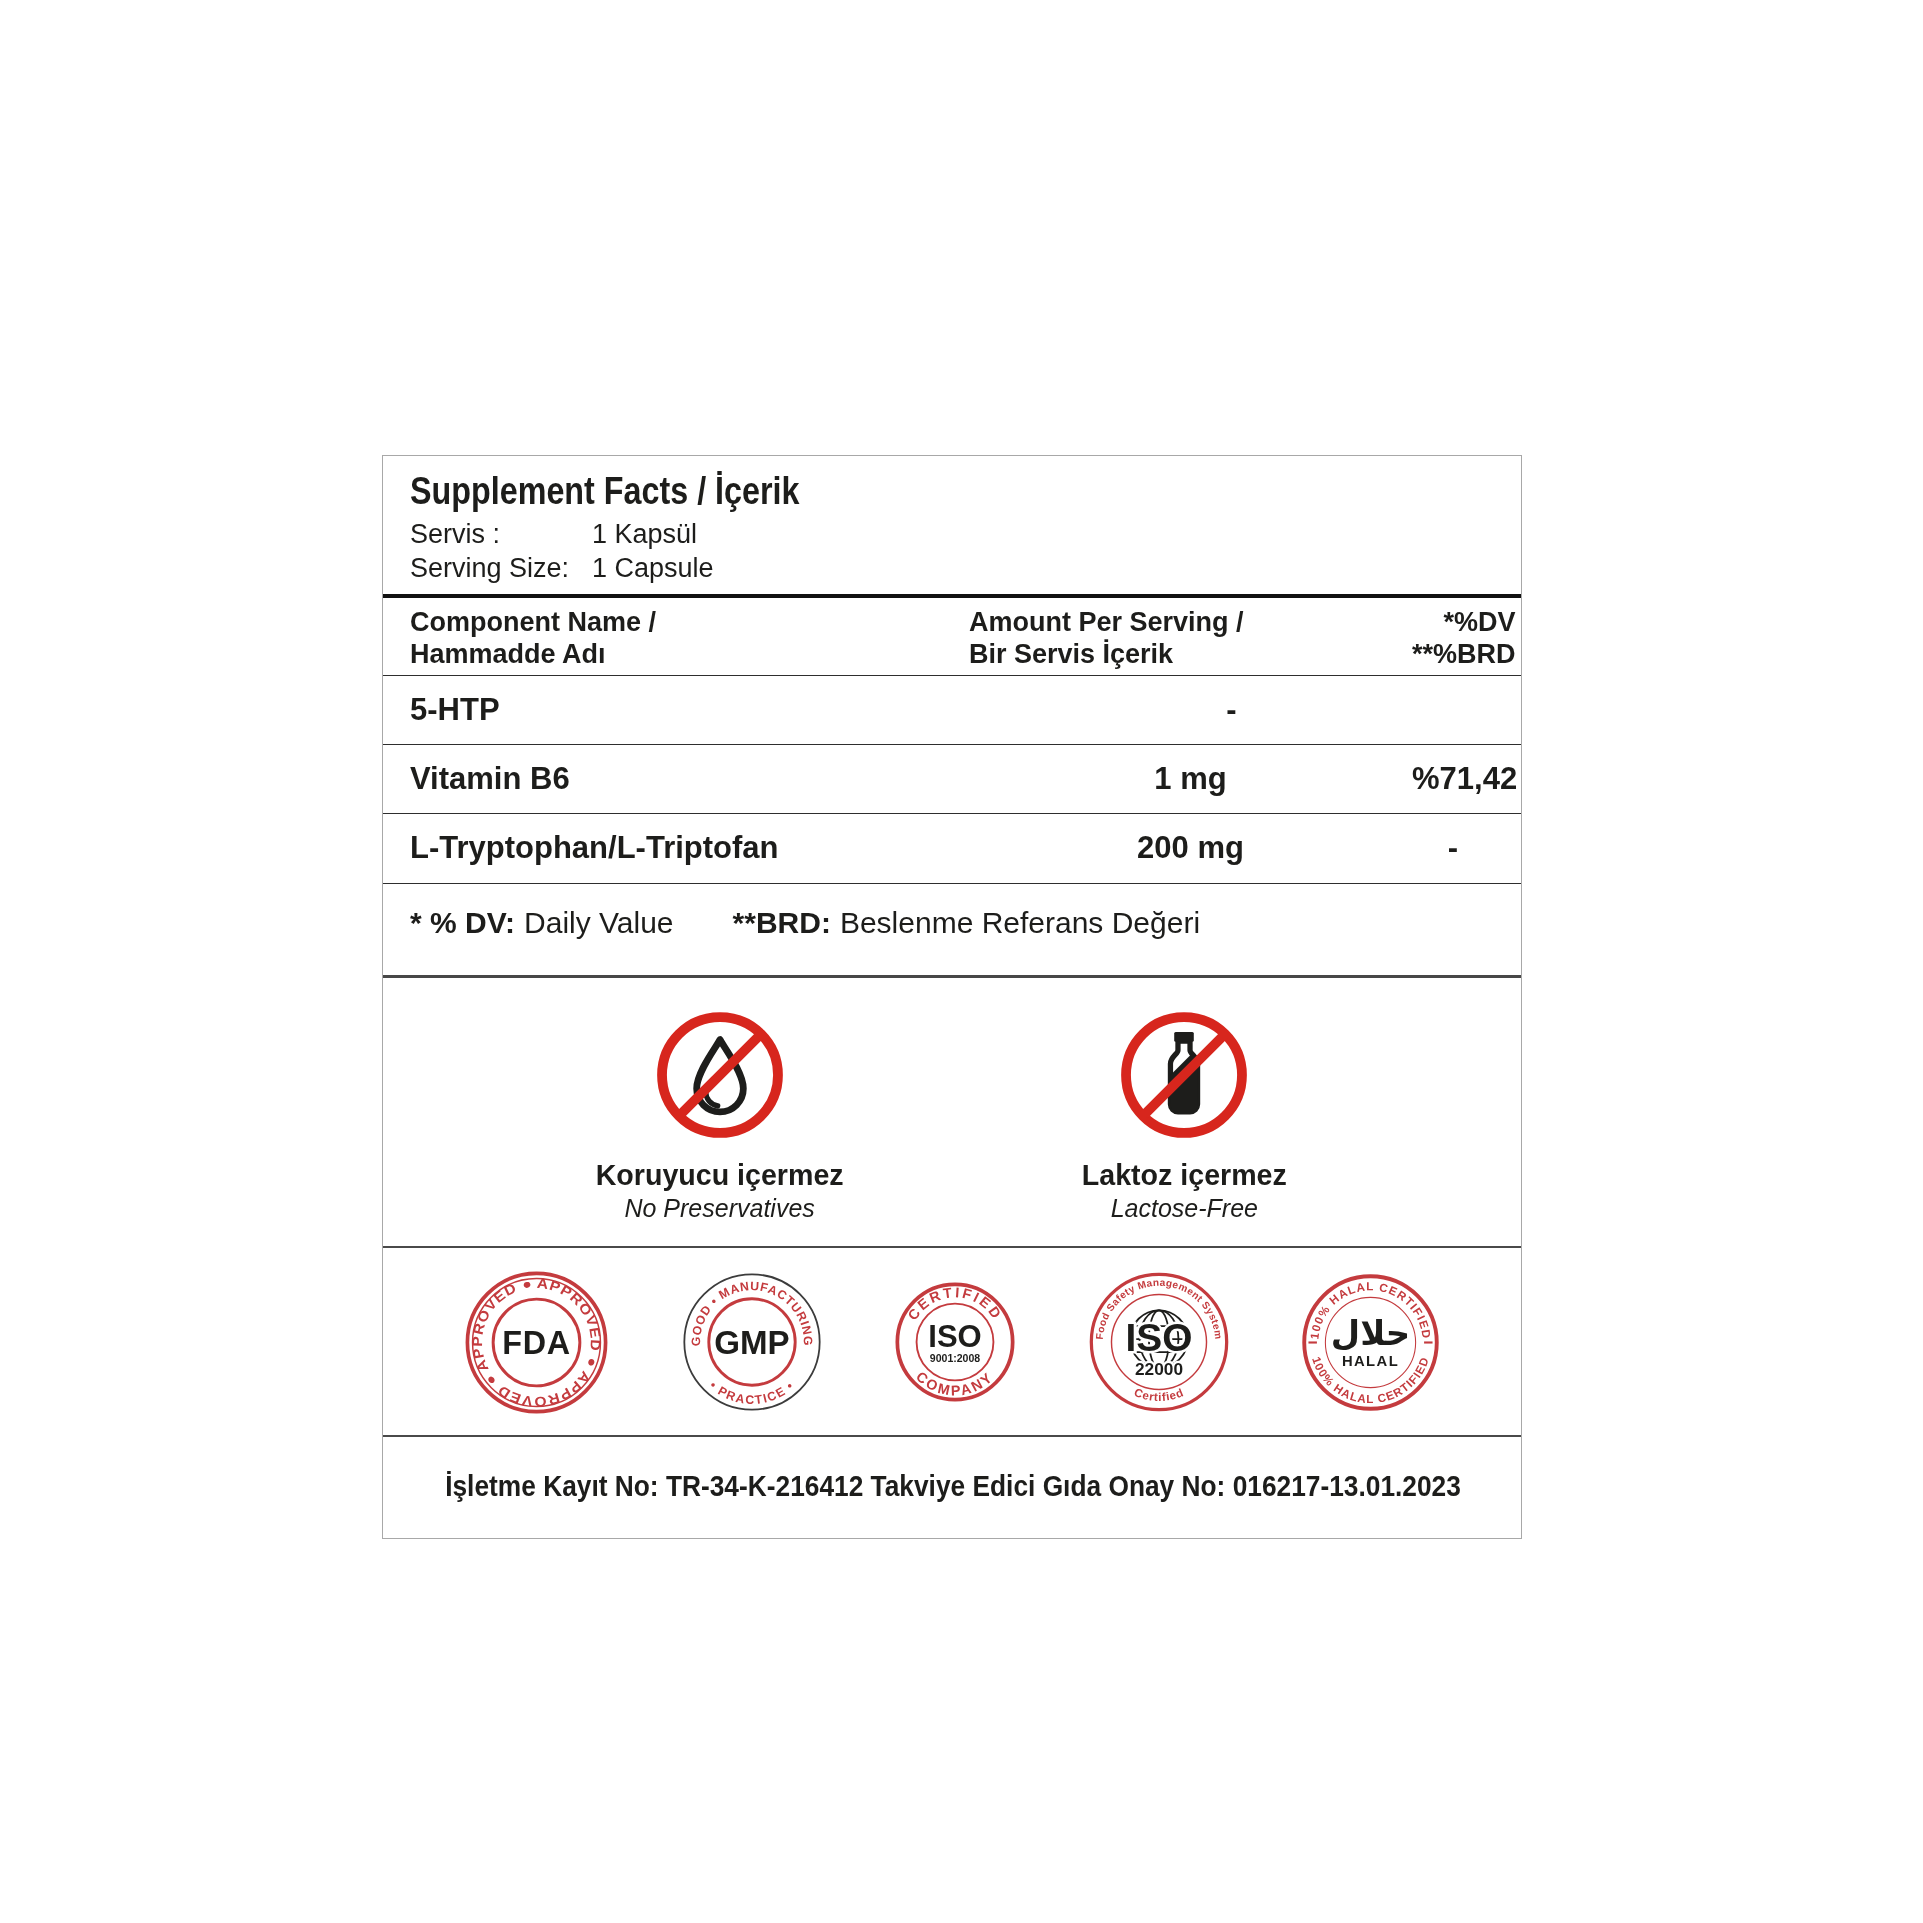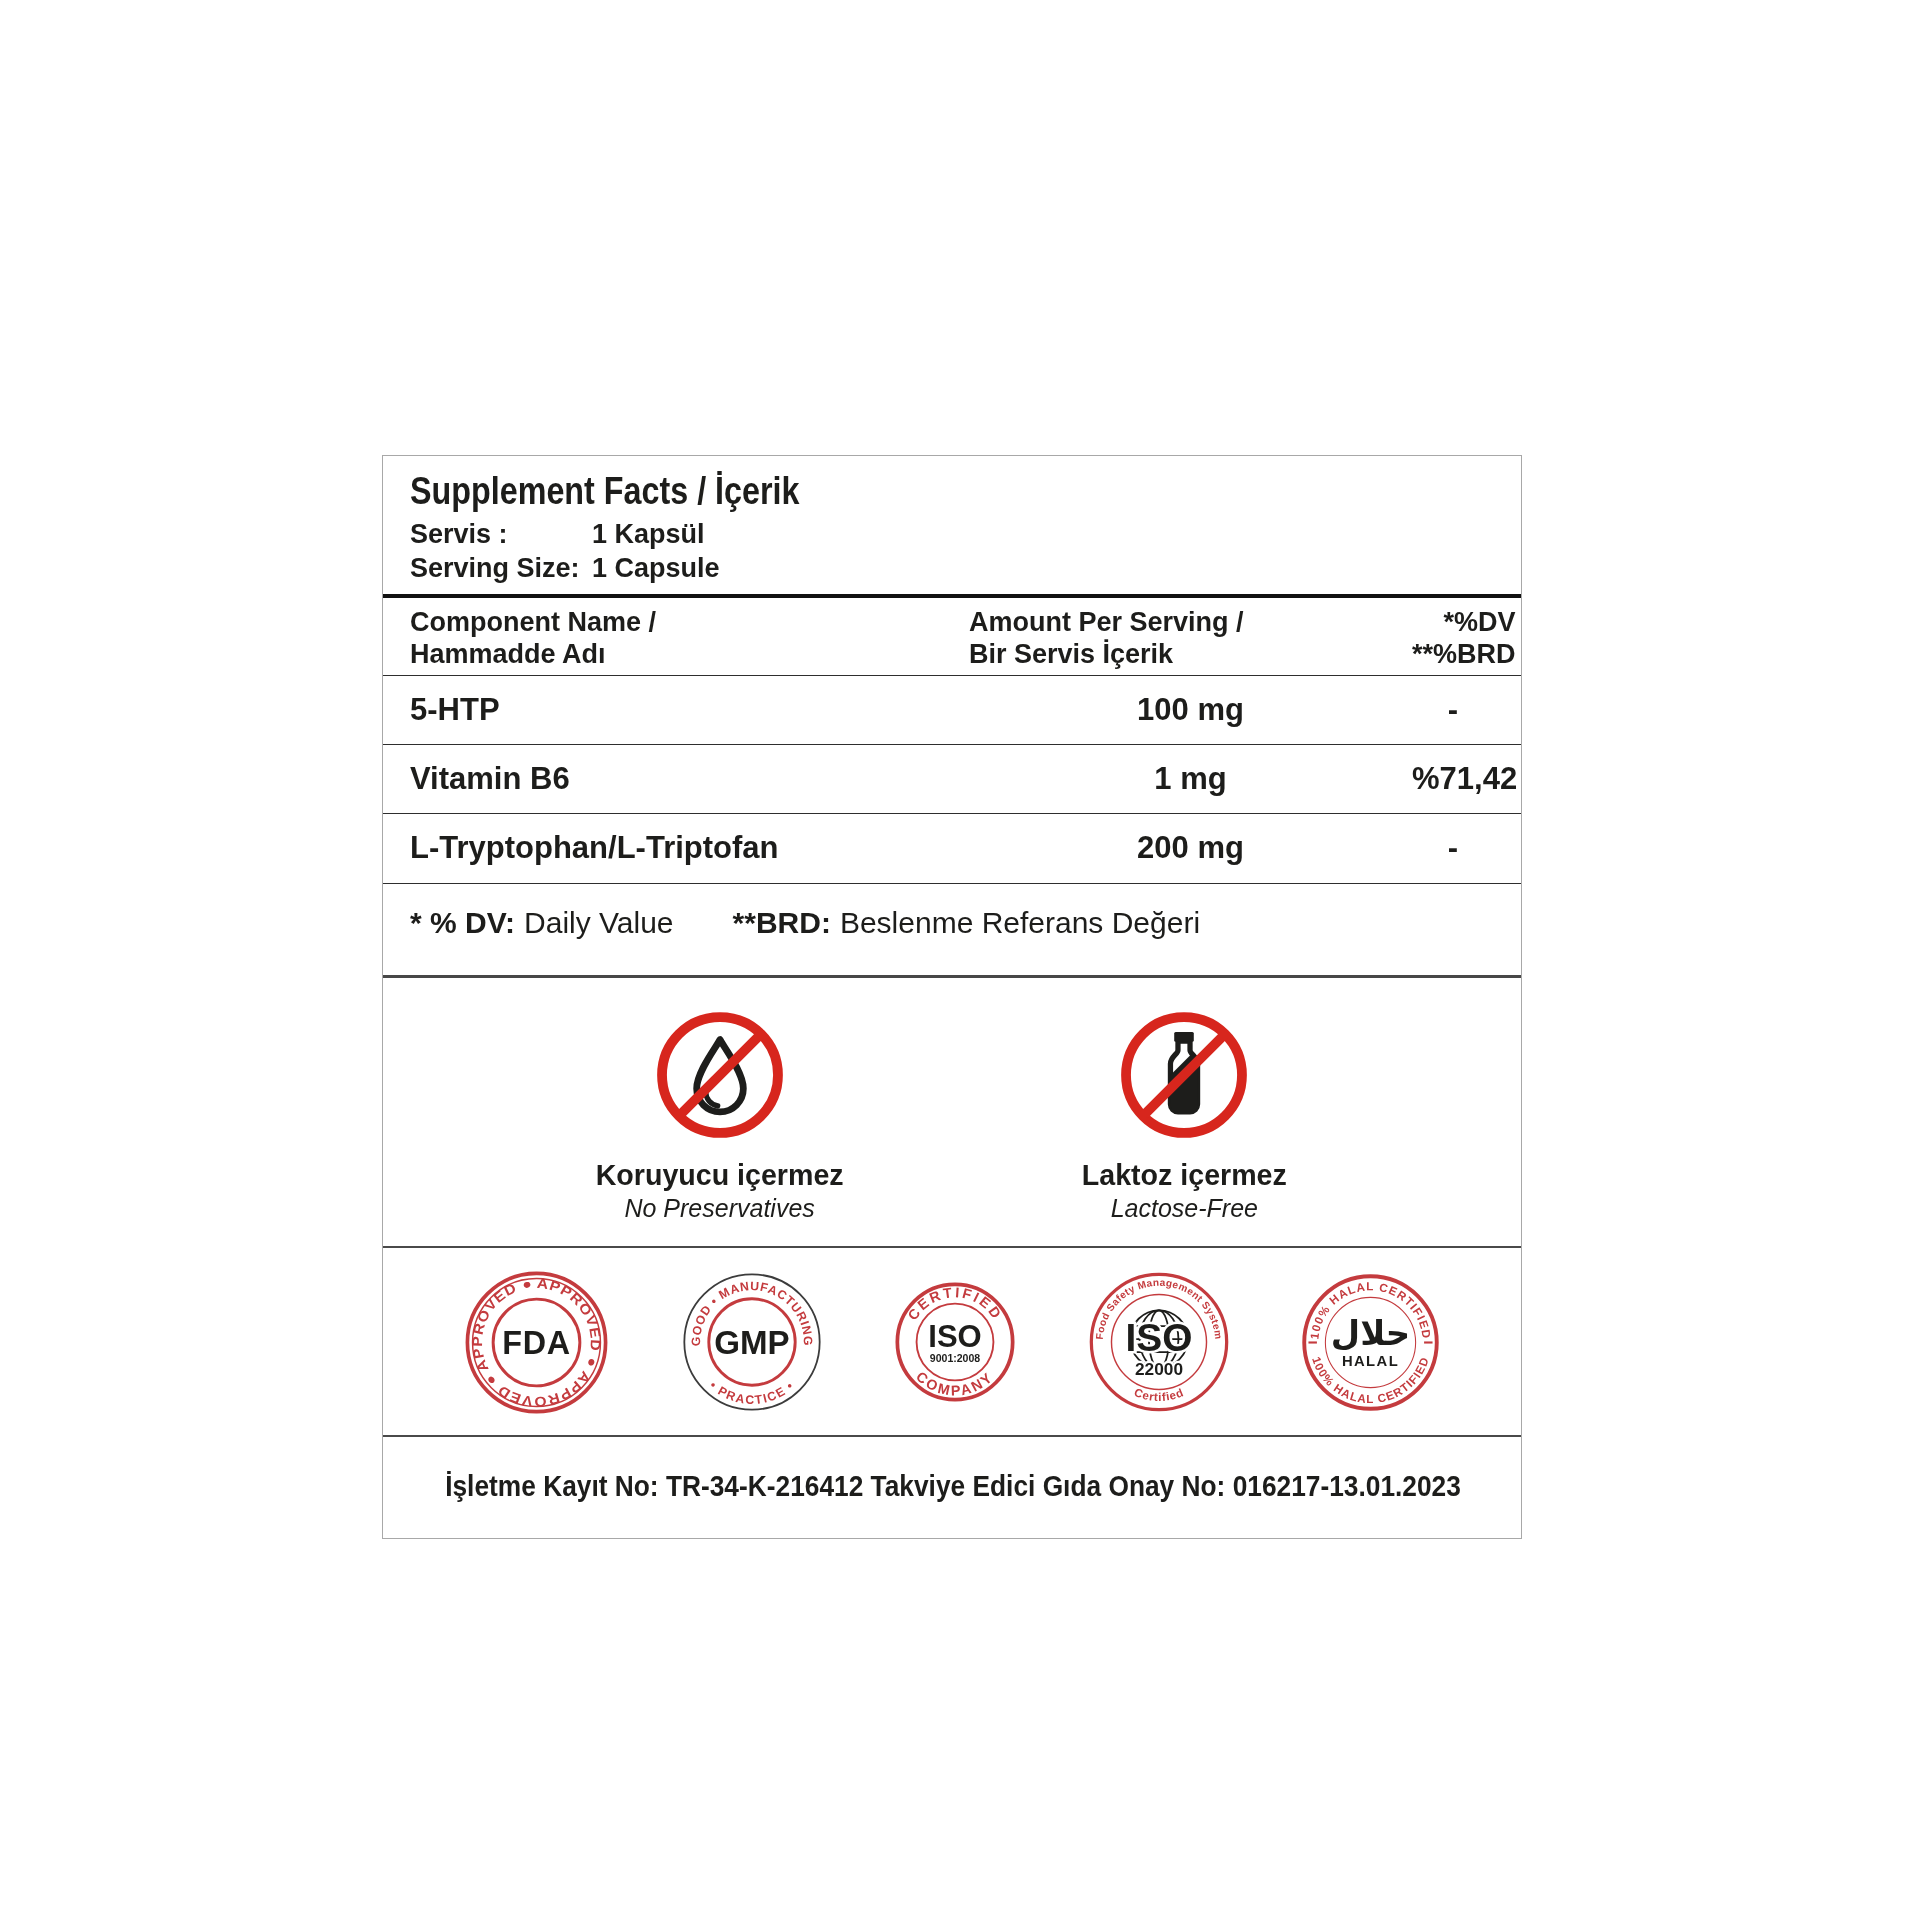--- a/index.html
+++ b/index.html
@@ -11,21 +11,21 @@
   .panel{
     position:absolute;left:382px;top:455px;width:1140px;
     background:#fff;border:1.5px solid #a8a8a8;box-sizing:border-box;
   }
   .cond{display:inline-block;transform:scaleX(0.85);transform-origin:0 50%;white-space:nowrap;}
   .condc{display:inline-block;transform:scaleX(0.92);transform-origin:50% 50%;white-space:nowrap;}
 
   
   .hdr{padding:15px 27px 9px 27px;border-bottom:4.5px solid #111111;}
   .hdr h1{margin:0 0 6px 0;font-size:38px;line-height:1.08;font-weight:bold;}
-  .serv-row{display:flex;font-size:27px;font-weight:bold;line-height:1.24;}
+  .serv-row{display:flex;font-size:27px;font-weight:normal;line-height:1.24;}
   .serv-label{width:182px;flex:none;}
 
   
   .thead,.trow{display:flex;align-items:flex-start;padding:8px 27px;box-sizing:border-box;}
   .thead{padding-top:9px;padding-bottom:4.5px;border-bottom:1.5px solid #2e2e2e;}
   .thead .cell{font-size:27px;font-weight:bold;line-height:1.18;}
   .c1{width:559px;flex:none;}
   .c2{width:443px;flex:none;}
   .c3{flex:1;}
   .thead .c3{text-align:right;}
@@ -85,21 +85,20 @@
       <div>Bir Servis İçerik</div>
     </div>
     <div class="cell c3">
       <div>*%DV</div>
       <div>**%BRD</div>
     </div>
   </div>
 
   <div class="trow">
     <div class="cell c1">5-HTP</div>
-    <div class="cell c2">100 mg</div>
     <div class="cell c3">-</div>
   </div>
   <div class="trow">
     <div class="cell c1">Vitamin B6</div>
     <div class="cell c2">1 mg</div>
     <div class="cell c3">%71,42</div>
   </div>
   <div class="trow">
     <div class="cell c1">L-Tryptophan/L-Triptofan</div>
     <div class="cell c2">200 mg</div>

